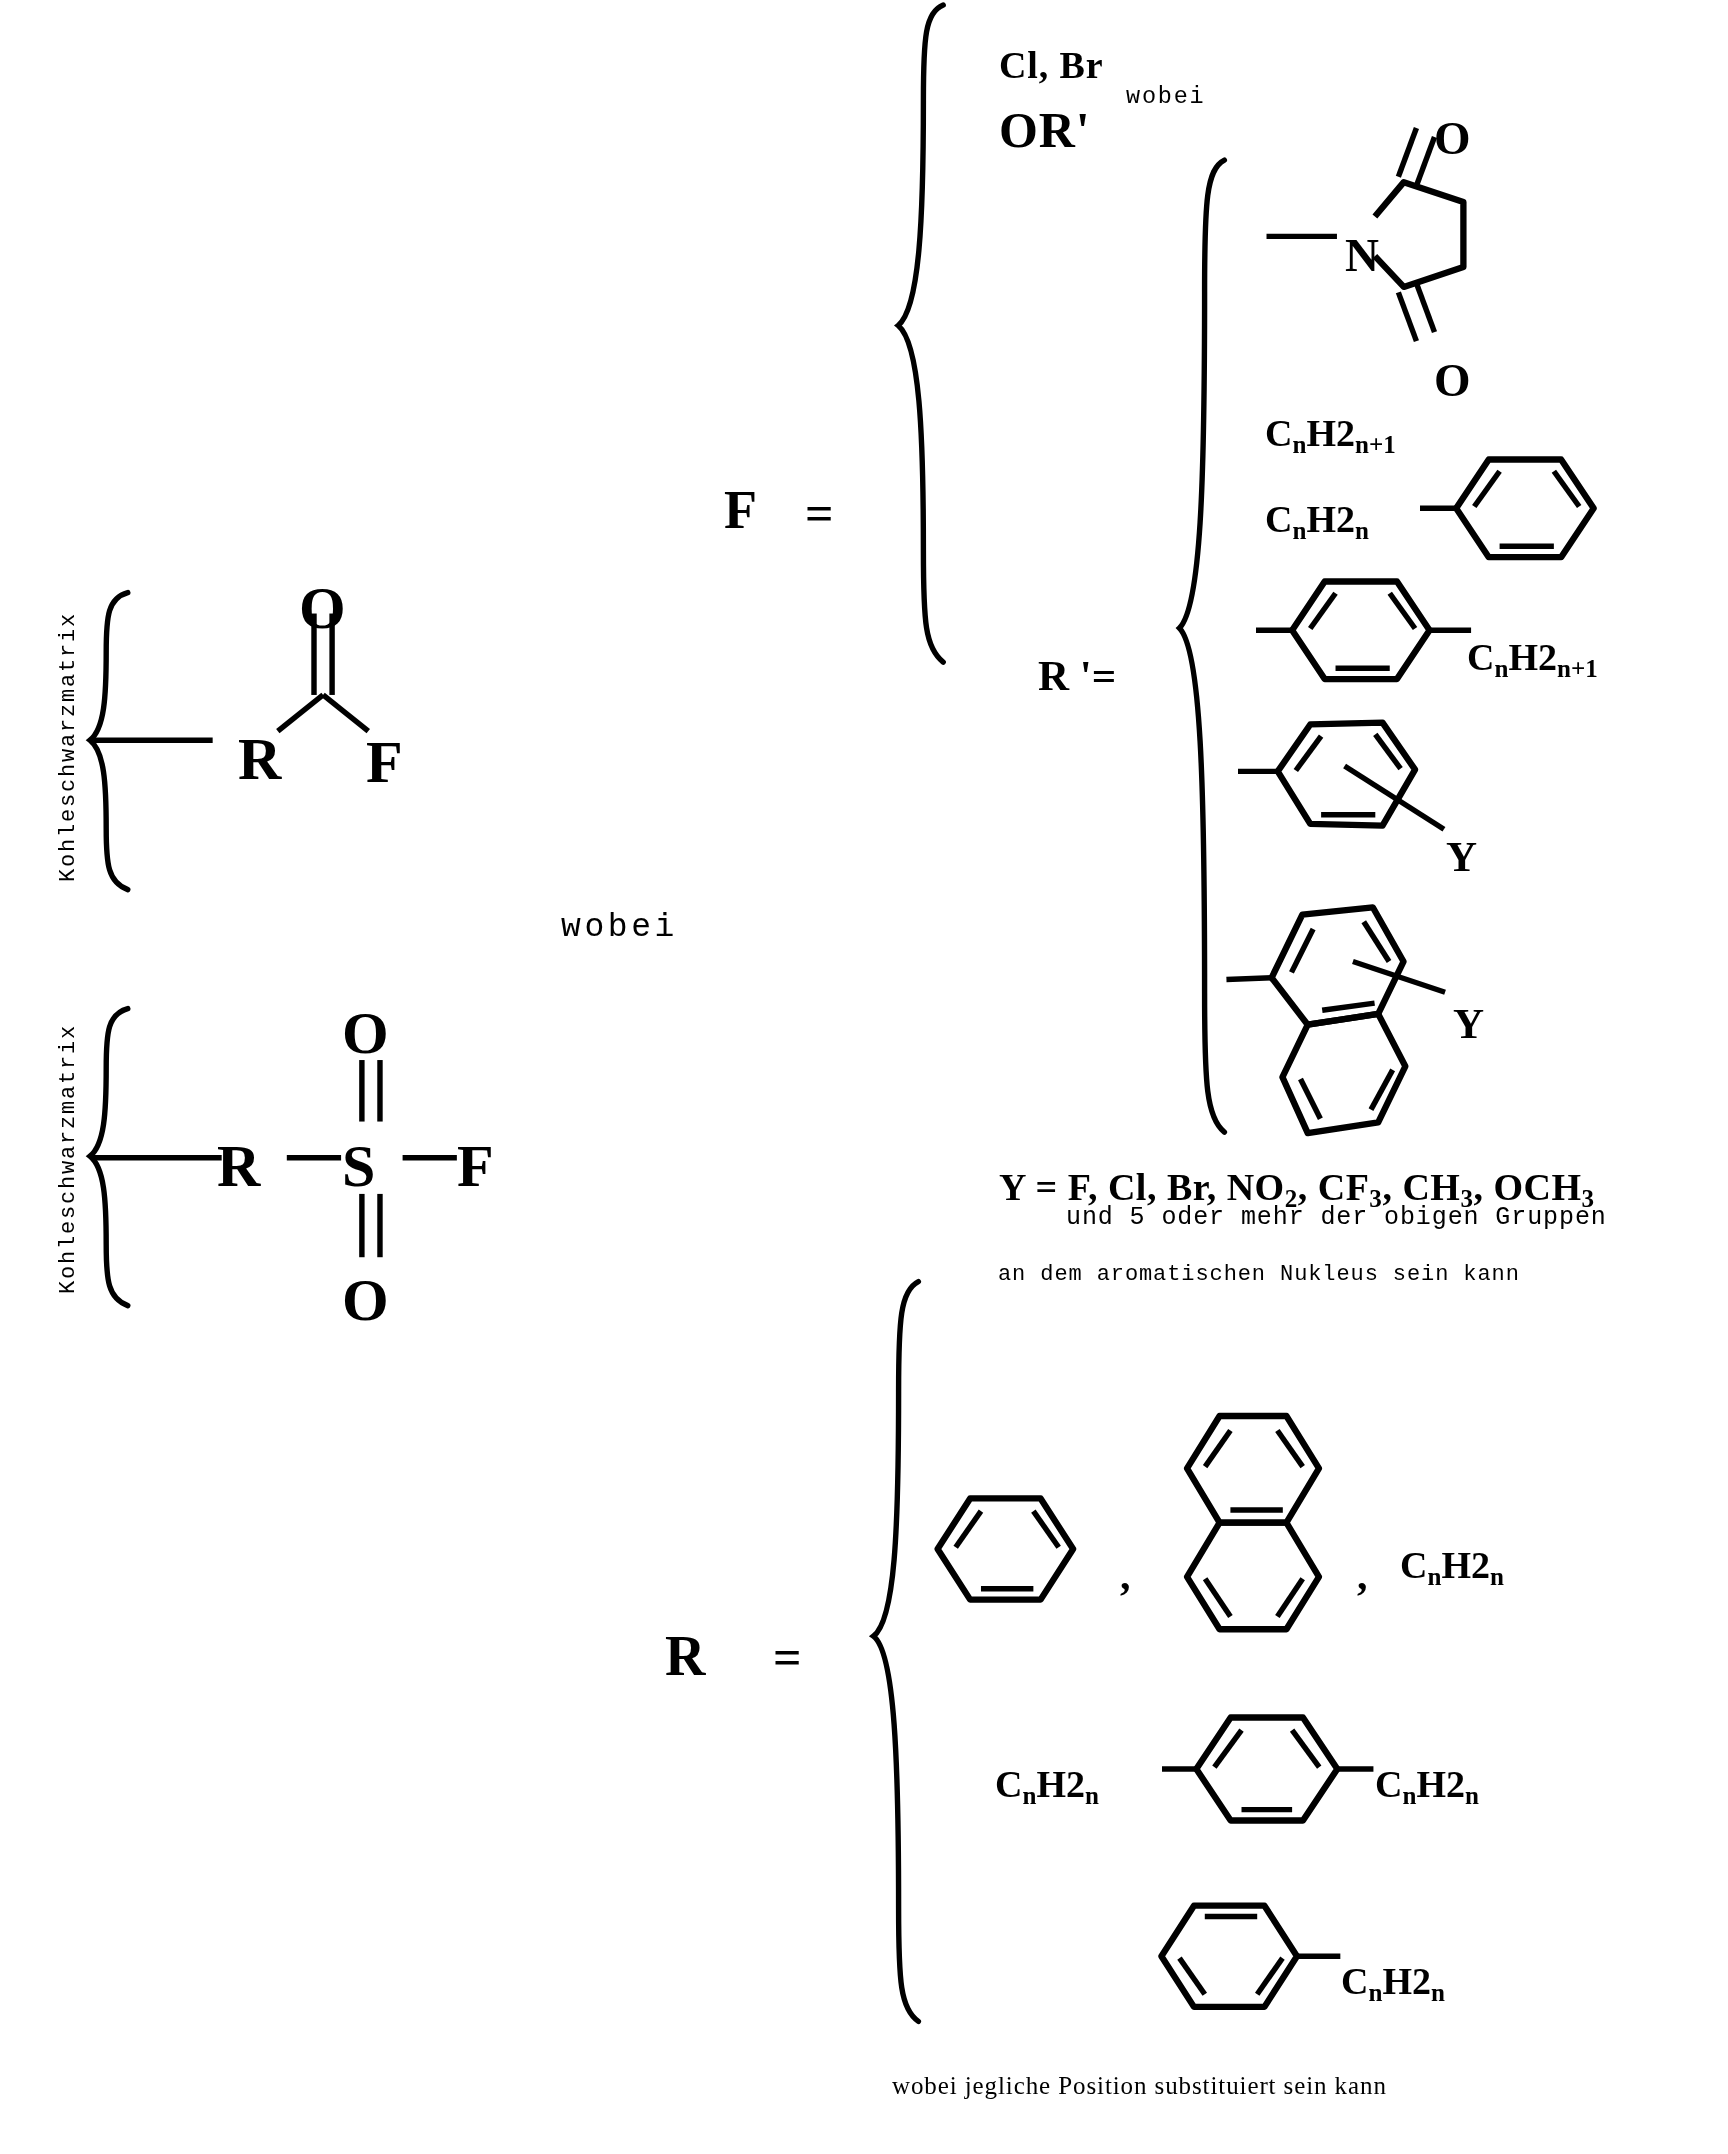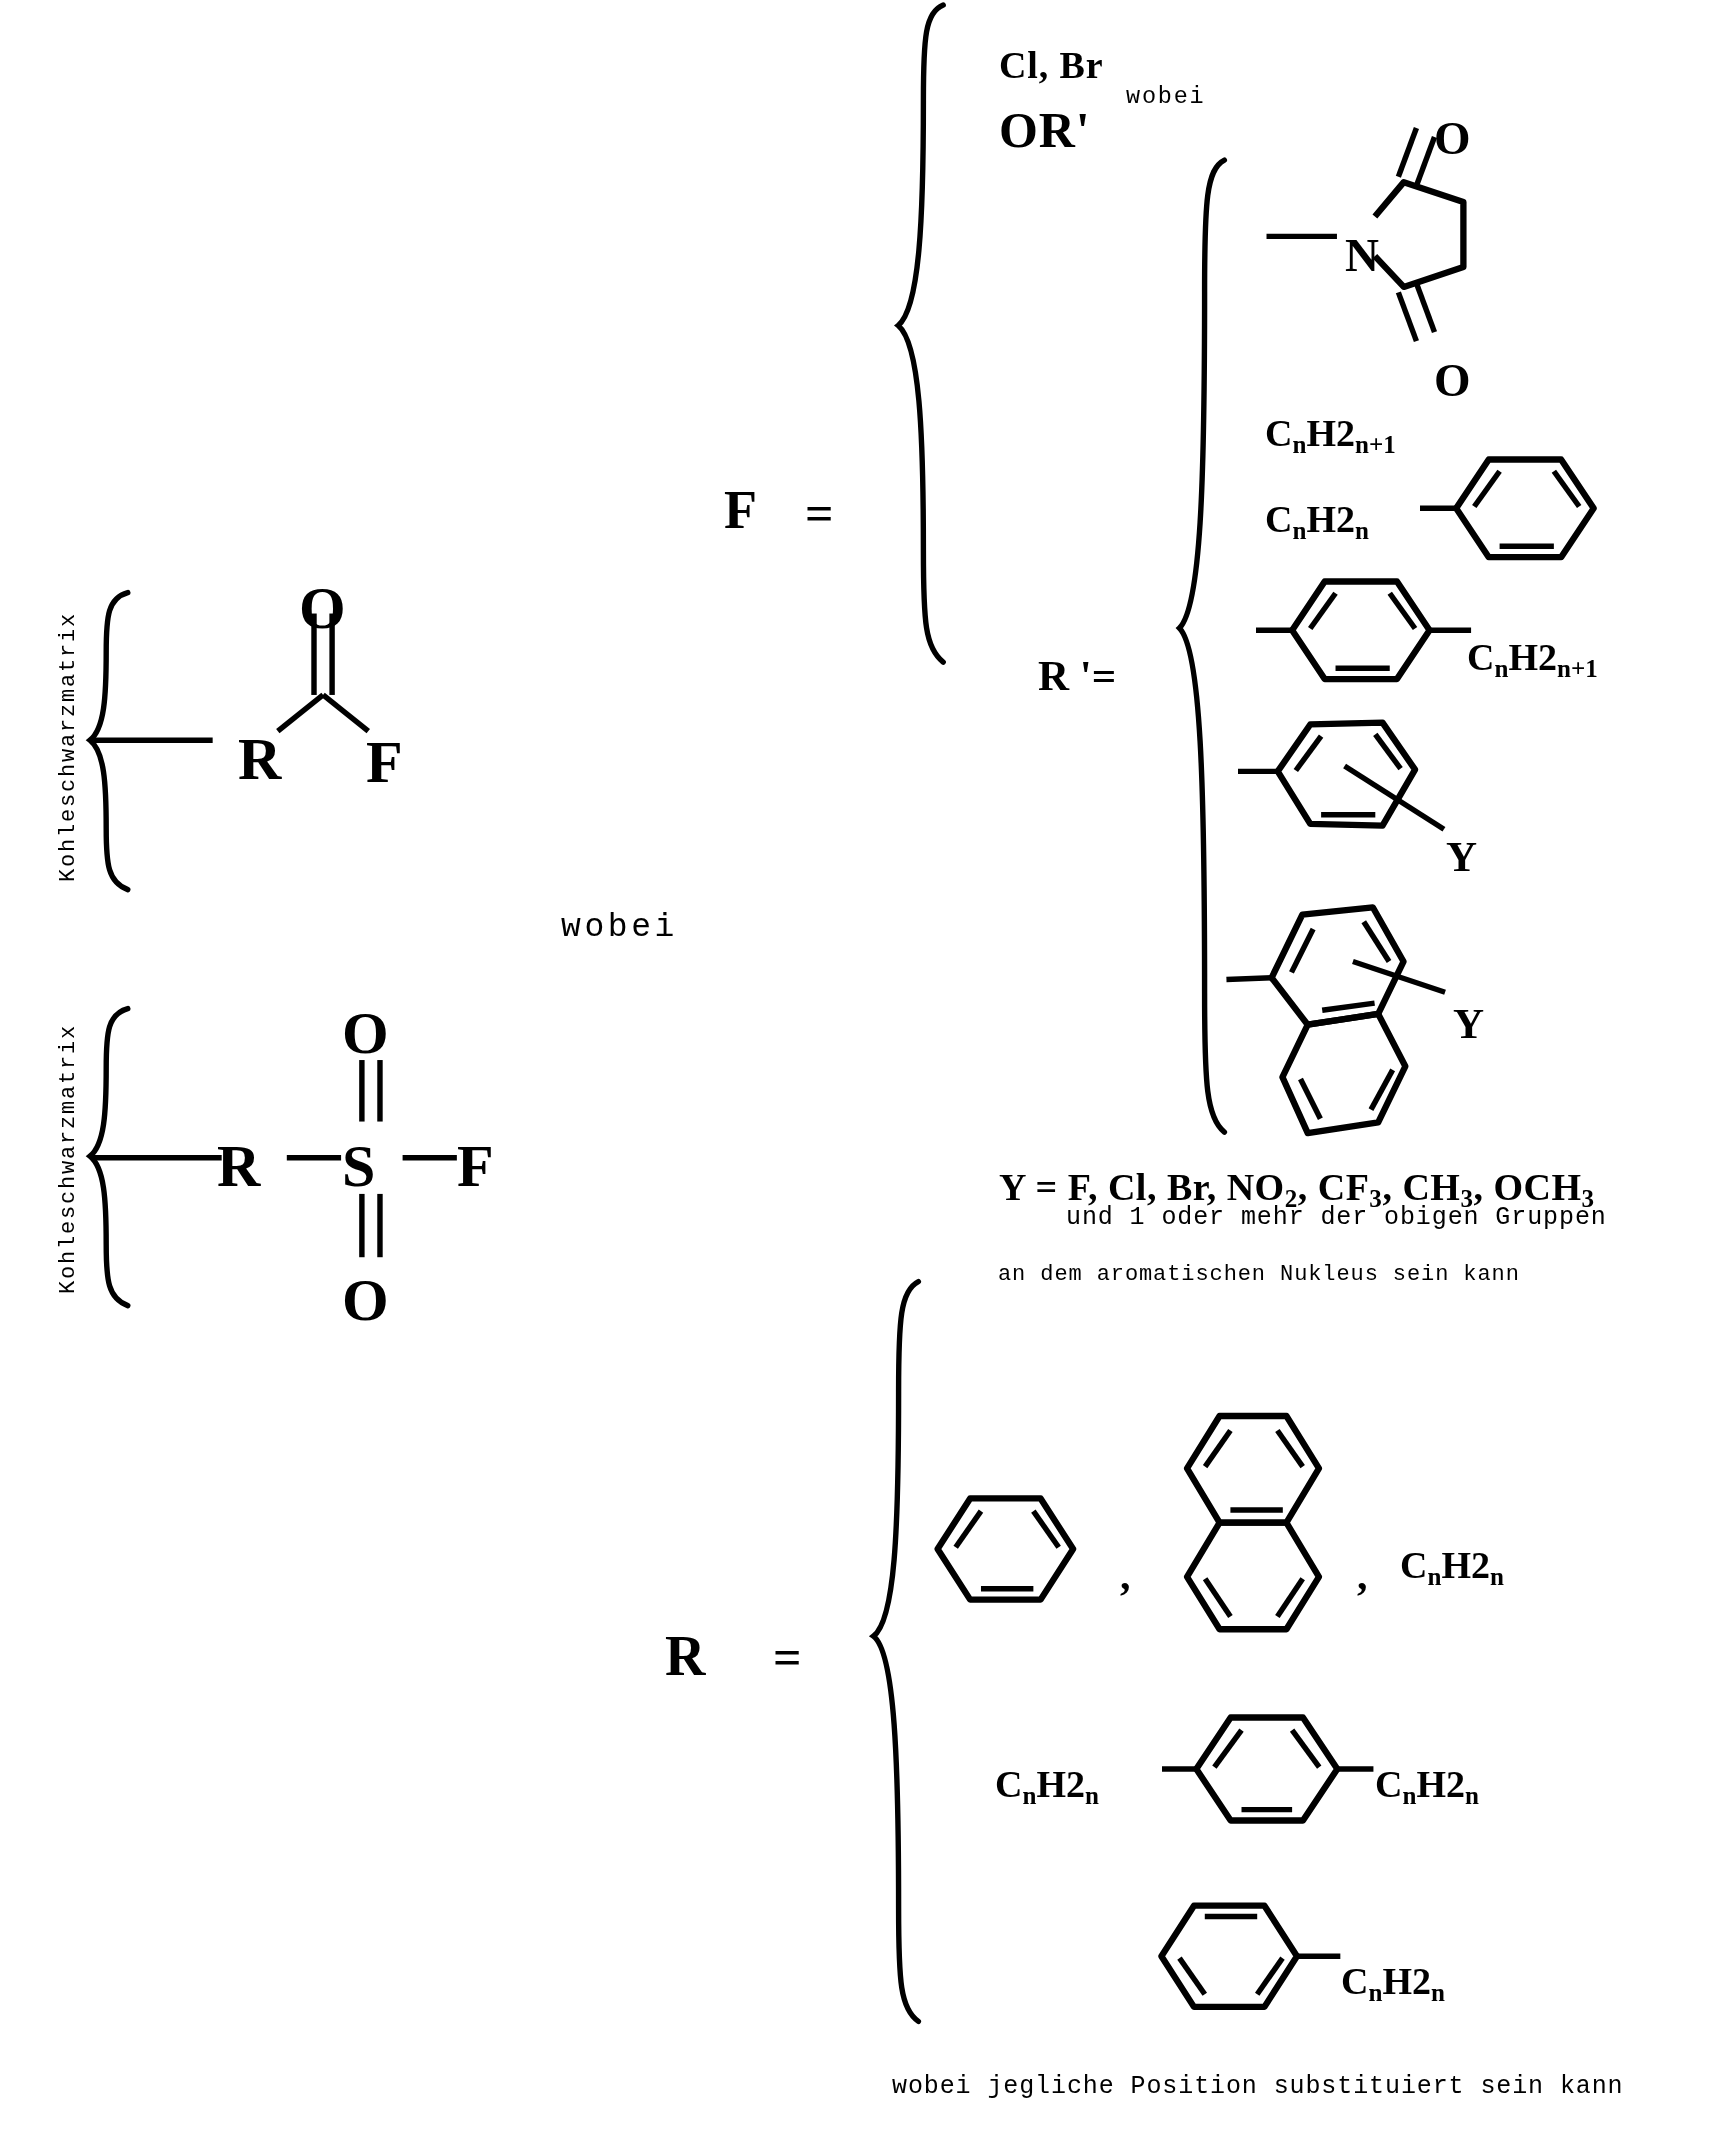--- a/index.html
+++ b/index.html
@@ -171,21 +171,21 @@
     <line x1="160" y1="252" x2="184" y2="208" stroke="#000" stroke-width="6"></line>
 
     <line x1="140" y1="88" x2="242" y2="122" stroke="#000" stroke-width="6"></line>
   </svg>
 </div>
 <div class="abs serif-b" style="left:1453px;top:972px;font-size:43px;">Y</div>
 
 <div class="abs serif-b nb" style="left:999px;top:1138px;font-size:38px;letter-spacing:0.5px;">
   <span>Y = F, Cl, Br, NO</span><sub>2</sub><span>, CF</span><sub>3</sub><span>, CH</span><sub>3</sub><span>, OCH</span><sub>3</sub>
 </div>
-<div class="abs mono nb" style="left:1066px;top:1203px;font-size:25px;letter-spacing:0.9px;">und 1 oder mehr der obigen Gruppen</div>
+<div class="abs mono nb" style="left:1066px;top:1203px;font-size:25px;letter-spacing:0.9px;">und 5 oder mehr der obigen Gruppen</div>
 <div class="abs mono nb" style="left:998px;top:1262px;font-size:22px;letter-spacing:0.9px;">an dem aromatischen Nukleus sein kann</div>
 
 <div class="abs serif-b" style="left:665px;top:1597px;font-size:56px;">R</div>
 <div class="abs serif-b" style="left:773px;top:1601px;font-size:50px;">=</div>
 
 <div class="abs" style="left:850px;top:1276px;">
   <svg width="81" height="751" viewBox="0 0 90 830" aria-hidden="true">
     <path d="M76 4 C 56 14, 54 46, 54 126 C 54 280, 50 380, 26 398
              C 50 416, 54 540, 54 700 C 54 782, 56 812, 76 826" fill="none" stroke="#000" stroke-width="6" stroke-linecap="round"></path>
   </svg>
@@ -243,15 +243,15 @@
     <line x1="26" y1="74" x2="54" y2="114" stroke="#000" stroke-width="6"></line>
     <line x1="112" y1="114" x2="140" y2="74" stroke="#000" stroke-width="6"></line>
     <line x1="54" y1="28" x2="112" y2="28" stroke="#000" stroke-width="6"></line>
     <line x1="156" y1="72" x2="204" y2="72" stroke="#000" stroke-width="6"></line>
   </svg>
 </div>
 <div class="abs serif-b nb" style="left:1341px;top:1932px;font-size:38px;">
   <span>C</span><sub>n</sub><span>H2</span><sub>n</sub>
 </div>
 
-<div class="abs mono nb" style="left:892px;top:2072px;font-size:25px;letter-spacing:0.9px;">wobei jegliche Position substituiert sein kann</div>
+<div class="abs mono nb" style="left:892px;top:2072px;font-size:25px;letter-spacing:0.9px;font-family:Liberation Serif, serif;">wobei jegliche Position substituiert sein kann</div>
 <div class="abs serif-b nb" style="left:719px;top:2120px;font-size:34px;letter-spacing:0.9px;">n = 0 -  10</div>
 
 
 </body></html>

